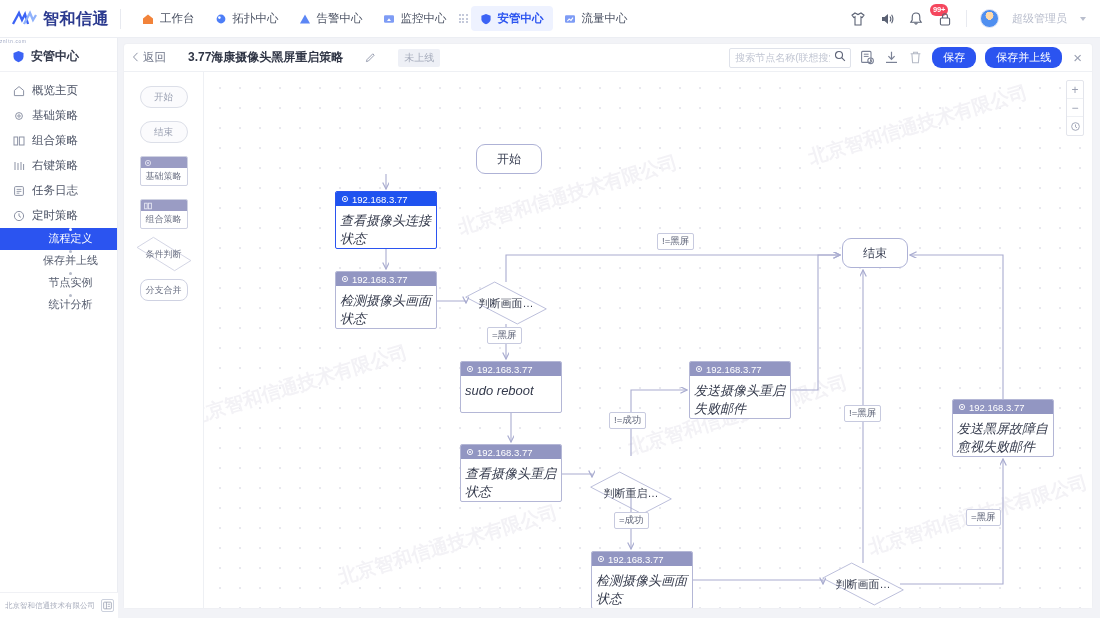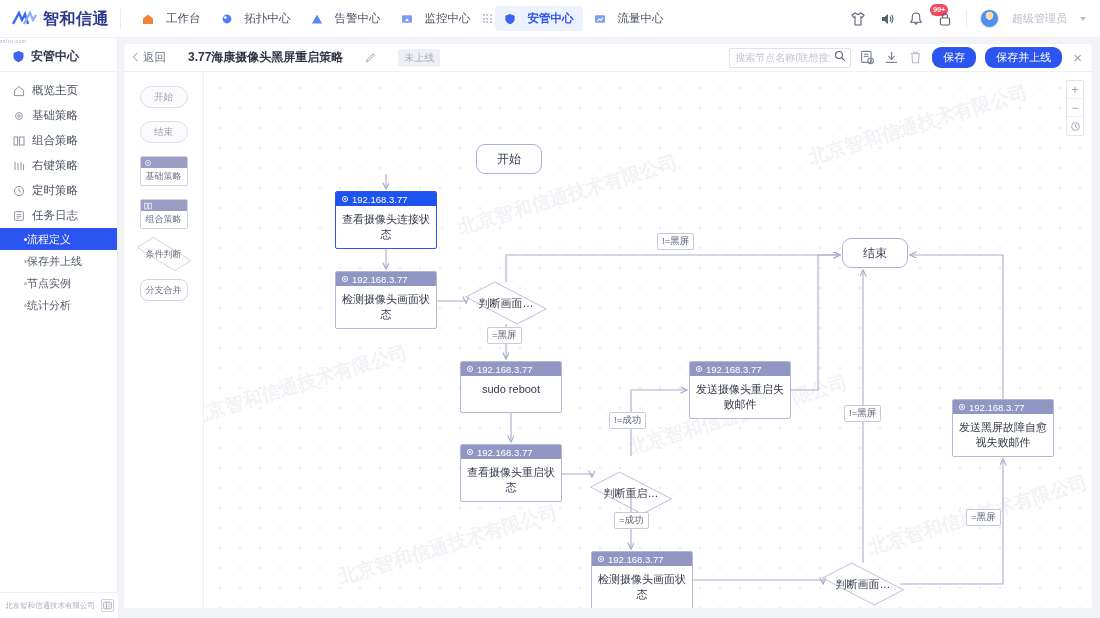--- a/index.html
+++ b/index.html
@@ -22,21 +22,21 @@
     width: 26px; height: 18px; position: relative; margin-right: 5px; flex: 0 0 auto;
   }
   .logo-text { font-size: 16px; font-weight: bold; color: #2b3a8f; letter-spacing: .5px;
                line-height: 1; position: relative; }
   .logo-sub { position: absolute; left: 0; bottom: -7px; font-size: 4.5px; color: #9aa3c0;
               letter-spacing: .8px; font-weight: normal; }
   .topdiv { width: 1px; height: 20px; background: #e8eaf0; margin: 0 4px 0 2px; }
 
   .topnav { display: flex; align-items: center; gap: 2px; margin-left: 8px; }
   .nav-item {
-    display: flex; align-items: center; gap: 12px; padding: 5px 9px;
+    display: flex; align-items: center; gap: 6px; padding: 5px 9px;
     border-radius: 4px; font-size: 11.5px; color: #4b5263; cursor: pointer;
     white-space: nowrap;
     justify-content: space-between;
   }
   .nav-item.active { background: #eef2ff; color: #2b54f0; font-weight: bold; }
   .nav-ic { width: 12px; height: 12px; display: inline-block; position: relative; }
 
   .dots-ic { width: 11px; height: 11px; display: grid;
     grid-template-columns: repeat(3, 2px); grid-template-rows: repeat(3, 2px);
     gap: 1.5px; align-content: center; justify-content: center; }
@@ -73,21 +73,21 @@
   .side-list { padding-top: 6px; }
   .side-item {
     display: flex; align-items: center; gap: 7px; height: 25px;
     padding-left: 13px; font-size: 11.5px; color: #4d5466; cursor: pointer;
     position: relative;
   }
   .side-item .ic { width: 12px; height: 12px; color: #8d93a5; flex: 0 0 auto; }
   .side-chev { margin-left: auto; margin-right: 10px; color: #9aa0b2; font-size: 9px; }
   .sub-item {
     display: flex; align-items: center; gap: 0; height: 22px;
-    padding-left: 24px; font-size: 11px; color: #555c6e; cursor: pointer;
+    padding-left: 24px; font-size: 11px; color: #555c6e; cursor: pointer; flex-direction: column;
   }
   .sub-item .dot { width: 3px; height: 3px; border-radius: 50%; background: #b6bbc9; }
   .sub-item.active { background: #2b54f0; color: #fff; }
   .sub-item.active .dot { background: #fff; }
 
   .side-foot {
     position: absolute; bottom: 0; left: 0; width: 118px; height: 26px;
     display: flex; align-items: center; gap: 6px; padding-left: 5px;
     border-top: 1px solid #f0f1f5; background: #fff;
   }
@@ -188,22 +188,23 @@
     border: 1px solid #b4b7d6; border-radius: 2px; background: #fff;
     cursor: pointer; overflow: hidden;
   }
   .task .hd {
     height: 14px; background: #9296c2; display: flex; align-items: center;
     gap: 3px; padding-left: 5px; color: #fff; font-size: 9.5px;
   }
   .task.sel { border: 1.4px solid #2b54f0; }
   .task.sel .hd { background: #1f53ef; }
   .task .bd {
-    padding: 6px 4px; text-align: center; font-size: 11px; color: #343a4c;
+    padding: 6px 4px; font-size: 13px; color: #343a4c;
     line-height: 1.35;
+    font-style: italic;
   }
   .gear-sm { width: 8px; height: 8px; flex: 0 0 auto; }
 
   .dia { position: absolute; cursor: pointer; }
   .dia .sh {
     position: absolute; inset: 0; border: 1px solid #b4b7d6; background: #fff;
     transform: scaleY(.52) rotate(45deg);
   }
   .dia .lb {
     position: absolute; inset: 0; display: flex; align-items: center;
@@ -385,34 +386,34 @@
       <span class="ic">
         <svg viewBox="0 0 12 12" width="12" height="12">
             <path d="M2 2 V10 M5 3 V10 M8 2 V10 M10.6 4 V10" stroke="#8d93a5" stroke-width="1" fill="none"></path>
           </svg>
       </span>
       <span>右键策略</span>
     </div>
     <div class="side-item">
       <span class="ic">
         <svg viewBox="0 0 12 12" width="12" height="12">
+            <rect x="1.6" y="1.6" width="8.8" height="8.8" rx="1" fill="none" stroke="#8d93a5" stroke-width="1"></rect>
+            <path d="M3.6 4.4 H8.4 M3.6 6.4 H8.4 M3.6 8.2 H6.4" stroke="#8d93a5" stroke-width=".9"></path>
+          </svg>
+      </span>
+      <span>任务日志</span>
+    </div>
+    <div class="side-item">
+      <span class="ic">
+        <svg viewBox="0 0 12 12" width="12" height="12">
             <circle cx="6" cy="6" r="4.6" fill="none" stroke="#8d93a5" stroke-width="1"></circle>
             <path d="M6 3.4 V6 L8 7.4" stroke="#8d93a5" stroke-width="1" fill="none"></path>
           </svg>
       </span>
       <span>定时策略</span>
-    </div>
-    <div class="side-item">
-      <span class="ic">
-        <svg viewBox="0 0 12 12" width="12" height="12">
-            <rect x="1.6" y="1.6" width="8.8" height="8.8" rx="1" fill="none" stroke="#8d93a5" stroke-width="1"></rect>
-            <path d="M3.6 4.4 H8.4 M3.6 6.4 H8.4 M3.6 8.2 H6.4" stroke="#8d93a5" stroke-width=".9"></path>
-          </svg>
-      </span>
-      <span>任务日志</span>
     </div>
 
     <div class="sub-item active">
       <span class="dot"></span>
       <span>流程定义</span>
     </div>
     <div class="sub-item">
       <span class="dot"></span>
       <span>保存并上线</span>
     </div>

